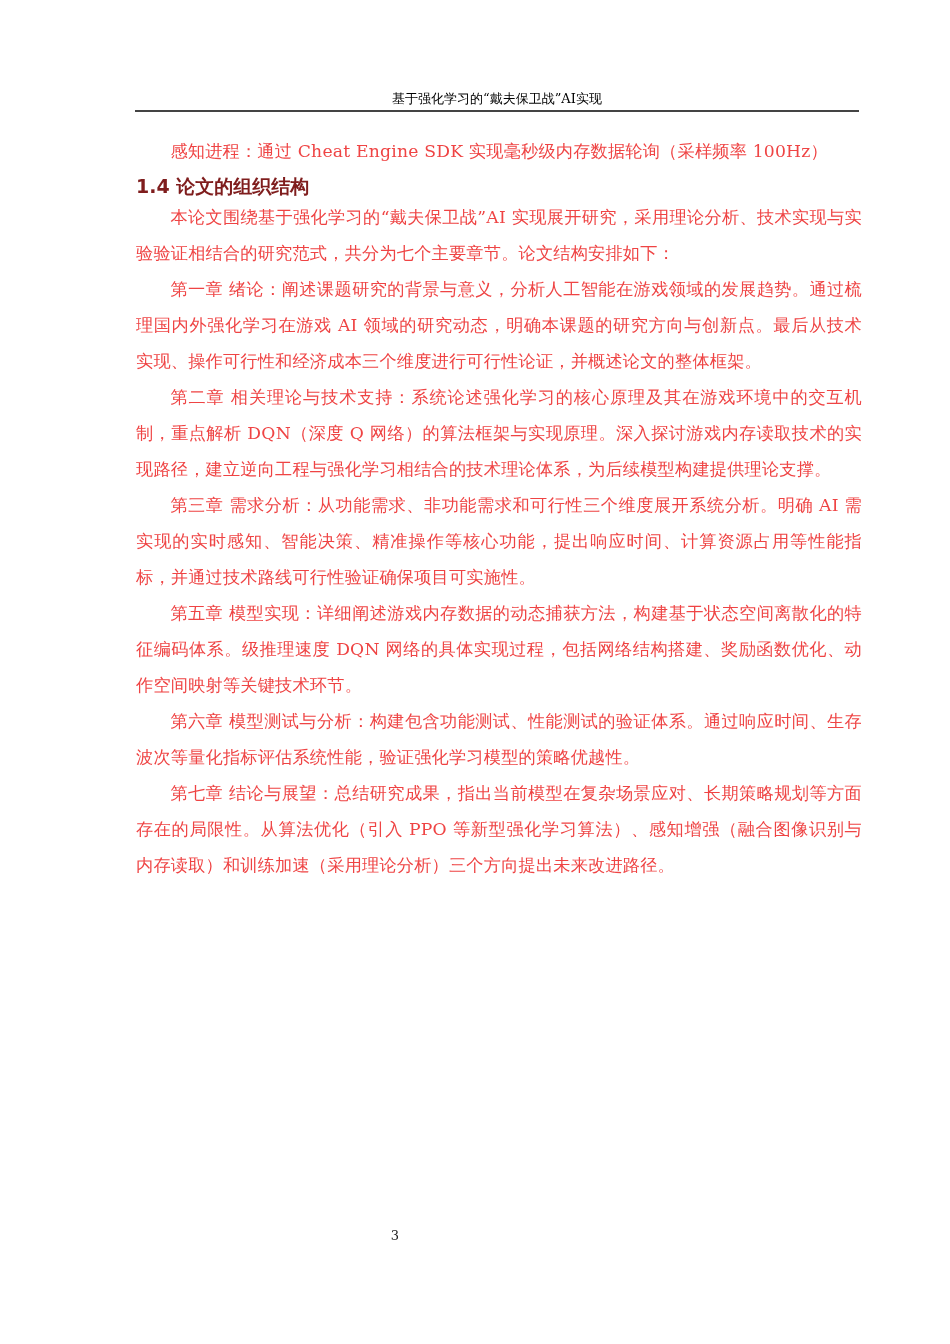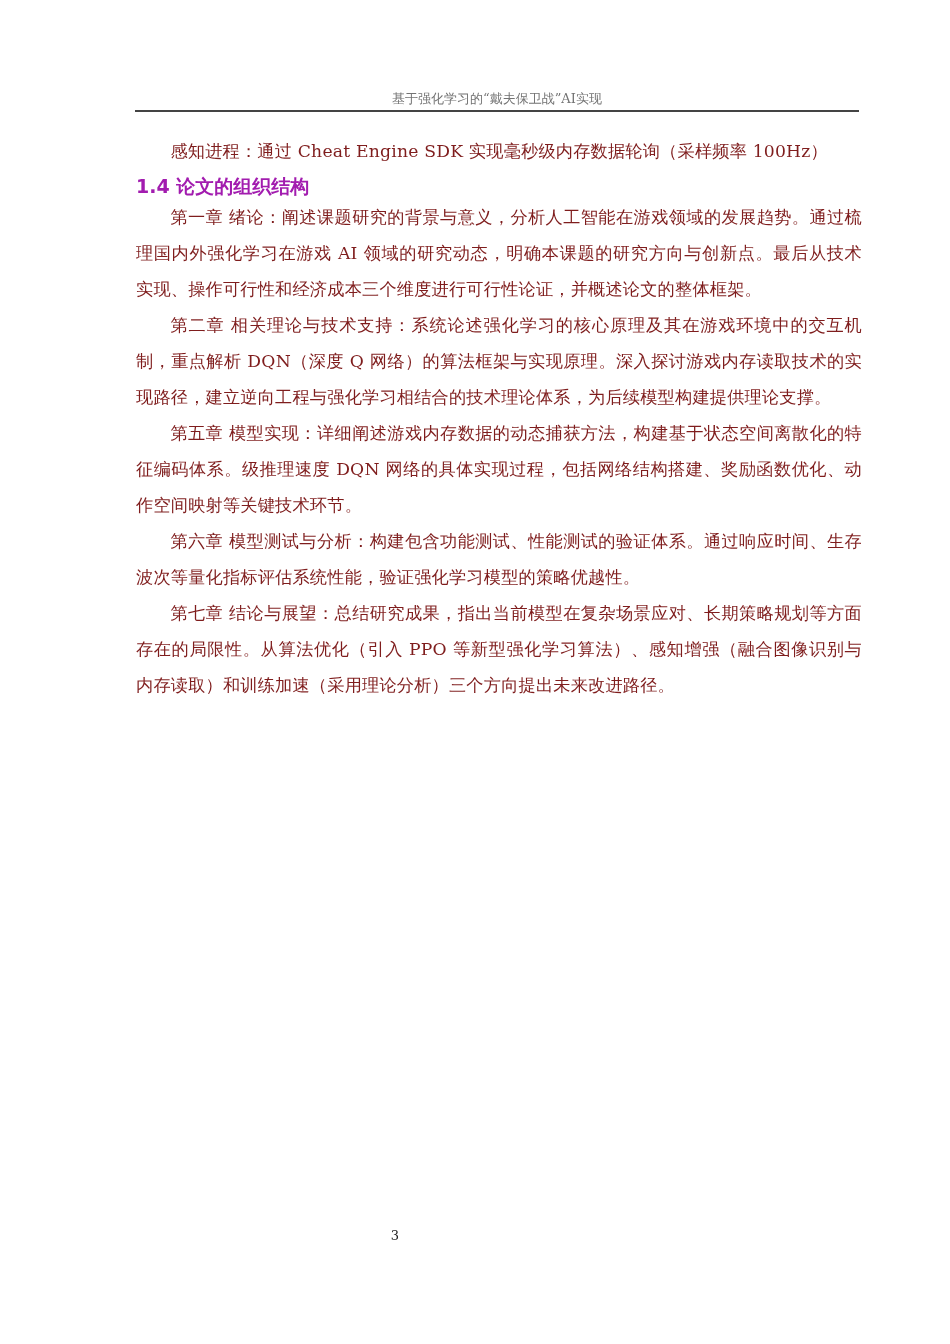--- a/index.html
+++ b/index.html
@@ -18,47 +18,47 @@
     .page-header {
       position: absolute;
       left: 135px;
       top: 90px;
       width: 724px;
       height: 20px;
       border-bottom: 2px solid #444444;
       text-align: center;
       font-size: 13px;
       line-height: 17px;
-      color: #737373;
+      color: #000000;
     }
     .content {
       position: absolute;
       left: 136px;
       top: 133px;
       width: 726px;
     }
     .para {
       margin: 0;
       font-size: 17.2px;
       line-height: 36px;
       text-align: justify;
       text-indent: 2em;
       letter-spacing: 0.2px;
-      color: #7f1d1d;
+      color: #ef4444;
     }
     .para.no-justify {
       text-align: left;
     }
     .section-heading {
       margin: 0;
       font-family: "DejaVu Sans", "Liberation Sans", sans-serif;
       font-weight: bold;
       font-size: 19px;
       line-height: 30px;
-      color: #a21caf;
+      color: #7f1d1d;
       margin-top: 2px;
       margin-bottom: -2px;
     }
     .page-number {
       position: absolute;
       left: 380px;
       top: 1228px;
       width: 30px;
       text-align: center;
       font-size: 13px;
@@ -70,20 +70,22 @@
 
 <div class="page-header">
   <span>基于强化学习的“戴夫保卫战”AI实现</span>
 </div>
 
 <div class="content">
   <p class="para no-justify">感知进程：通过 Cheat Engine SDK 实现毫秒级内存数据轮询（采样频率 100Hz）</p>
 
   <h2 class="section-heading">1.4 论文的组织结构</h2>
 
+  <p class="para">本论文围绕基于强化学习的“戴夫保卫战”AI 实现展开研究，采用理论分析、技术实现与实验验证相结合的研究范式，共分为七个主要章节。论文结构安排如下：</p>
   <p class="para">第一章  绪论：阐述课题研究的背景与意义，分析人工智能在游戏领域的发展趋势。通过梳理国内外强化学习在游戏 AI 领域的研究动态，明确本课题的研究方向与创新点。最后从技术实现、操作可行性和经济成本三个维度进行可行性论证，并概述论文的整体框架。</p>
   <p class="para">第二章  相关理论与技术支持：系统论述强化学习的核心原理及其在游戏环境中的交互机制，重点解析 DQN（深度 Q 网络）的算法框架与实现原理。深入探讨游戏内存读取技术的实现路径，建立逆向工程与强化学习相结合的技术理论体系，为后续模型构建提供理论支撑。</p>
+  <p class="para">第三章  需求分析：从功能需求、非功能需求和可行性三个维度展开系统分析。明确 AI 需实现的实时感知、智能决策、精准操作等核心功能，提出响应时间、计算资源占用等性能指标，并通过技术路线可行性验证确保项目可实施性。</p>
   <p class="para">第五章  模型实现：详细阐述游戏内存数据的动态捕获方法，构建基于状态空间离散化的特征编码体系。级推理速度 DQN 网络的具体实现过程，包括网络结构搭建、奖励函数优化、动作空间映射等关键技术环节。</p>
   <p class="para">第六章  模型测试与分析：构建包含功能测试、性能测试的验证体系。通过响应时间、生存波次等量化指标评估系统性能，验证强化学习模型的策略优越性。</p>
   <p class="para">第七章  结论与展望：总结研究成果，指出当前模型在复杂场景应对、长期策略规划等方面存在的局限性。从算法优化（引入 PPO 等新型强化学习算法）、感知增强（融合图像识别与内存读取）和训练加速（采用理论分析）三个方向提出未来改进路径。</p>
 </div>
 
 <div class="page-number">3</div>
 
 </body></html>

